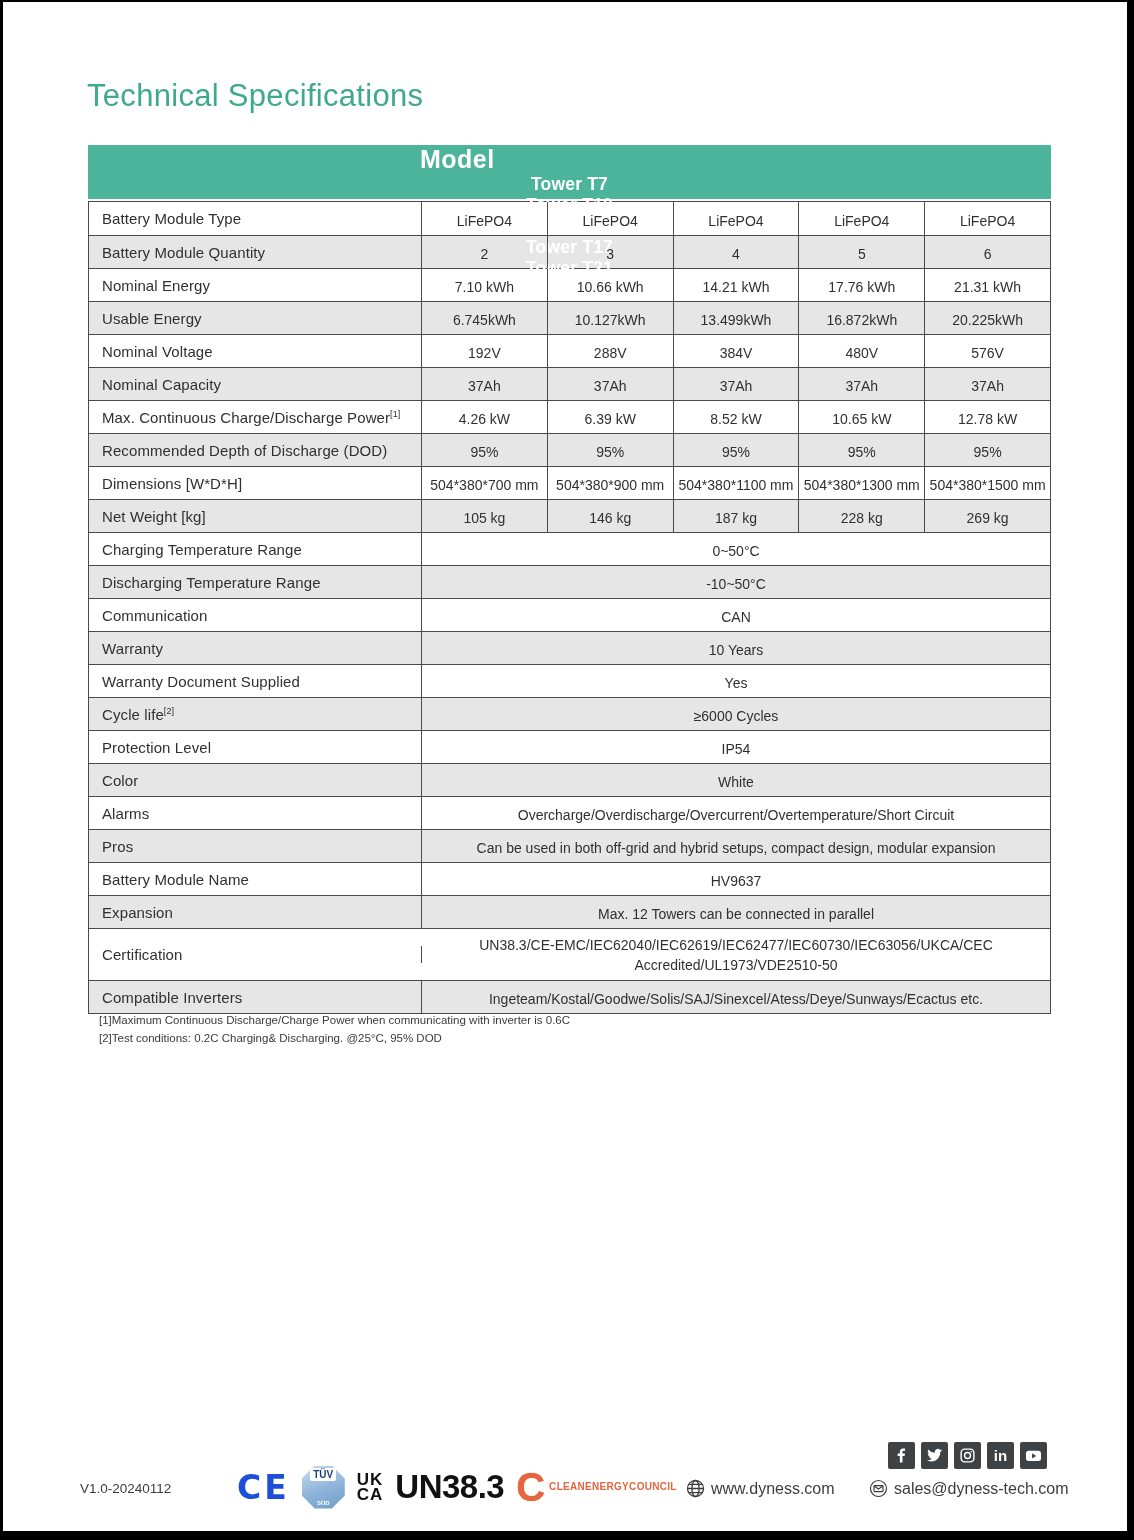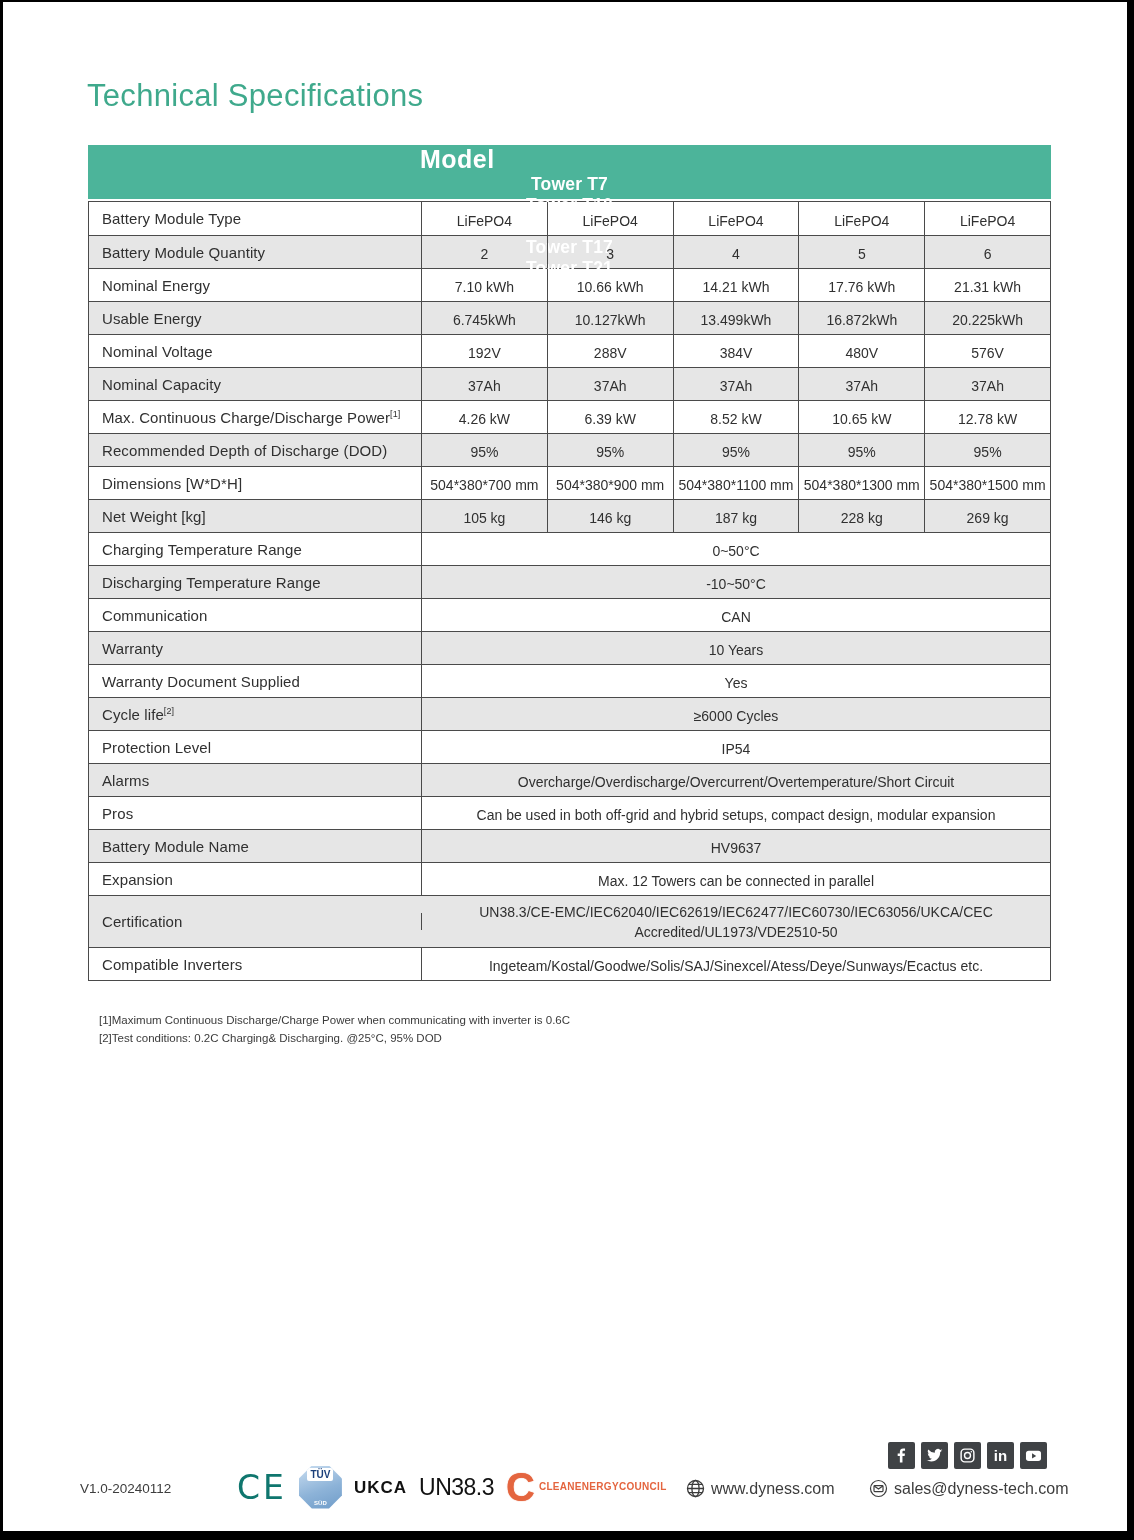--- a/index.html
+++ b/index.html
@@ -45,31 +45,31 @@
     padding-bottom:6px; font-size:14px; color:#303030; text-align:center; white-space:nowrap;
   }
   .row.tall .merged-cell {
     white-space:normal; align-items:center; padding:4px 45px 4px 45px; line-height:20px;
   }
   
   .footnotes { position:absolute; left:96px; top:1010px; font-size:11.5px; color:#3b3b3b; line-height:17.5px; }
   
   .version { position:absolute; left:77px; top:1479px; font-size:13.5px; color:#3d3d3d; }
   .certs { position:absolute; left:234px; top:1460px; height:50px; display:flex; align-items:center; gap:12px; }
-  .ce-mark { font-size:33px; color:#0f766e; font-weight:400; letter-spacing:3px; font-family:"DejaVu Sans",sans-serif; }
+  .ce-mark { font-size:33px; color:#1d4ed8; font-weight:700; letter-spacing:3px; font-family:"DejaVu Sans",sans-serif; }
   .tuv-badge {
     width:43px; height:43px;
     clip-path:polygon(30% 0,70% 0,100% 30%,100% 70%,70% 100%,30% 100%,0 70%,0 30%);
     background:linear-gradient(160deg,#c9ddf0 0%,#8db3d8 55%,#6f9cc9 100%);
     display:flex; flex-direction:column; align-items:center; justify-content:center; gap:19px;
   }
   .tuv-box { background:#fff; border-radius:2px; padding:0 3px; font-size:10px; font-weight:700; color:#1a3f7a; line-height:13px; }
   .tuv-sub { font-size:6px; font-weight:700; color:#fff; line-height:6px; }
-  .ukca { display:flex; font-weight:800; font-size:17px; line-height:15px; color:#111; letter-spacing:1px; }
-  .un383 { font-size:23px; font-weight:400; color:#111; letter-spacing:-0.5px; }
+  .ukca { display:flex; flex-direction:column; font-weight:800; font-size:17px; line-height:15px; color:#111; letter-spacing:1px; }
+  .un383 { font-size:33px; font-weight:700; color:#111; letter-spacing:-0.5px; }
   .cec { display:flex; align-items:center; gap:4px; }
   .cec-letter { font-size:40px; font-weight:700; color:#E4653F; line-height:40px; text-shadow:0 0 1px #E4653F; }
   .cec-lines { display:flex; flex-direction:row; font-size:10px; font-weight:700; color:#E4653F; line-height:10.5px; letter-spacing:0.3px; }
   .social { position:absolute; left:885px; top:1440px; display:flex; gap:6px; }
   .social-icon {
     width:27px; height:27px; border-radius:2px; background:#3F4245;
     display:flex; align-items:center; justify-content:center; color:#fff;
   }
   .social-icon span { font-weight:700; font-size:15px; }
   .contact { position:absolute; top:1477px; display:flex; align-items:center; gap:6px; font-size:16px; color:#3c3c3c; }
@@ -232,20 +232,26 @@
           <div class="merged-cell">≥6000 Cycles</div>
         </div>
         <div class="row">
           <div class="label-cell">
             <span>Protection Level</span>
           </div>
           <div class="merged-cell">IP54</div>
         </div>
         <div class="row">
           <div class="label-cell">
+            <span>Color</span>
+          </div>
+          <div class="merged-cell">White</div>
+        </div>
+        <div class="row">
+          <div class="label-cell">
             <span>Alarms</span>
           </div>
           <div class="merged-cell">Overcharge/Overdischarge/Overcurrent/Overtemperature/Short Circuit</div>
         </div>
         <div class="row">
           <div class="label-cell">
             <span>Pros</span>
           </div>
           <div class="merged-cell">Can be used in both off-grid and hybrid setups, compact design, modular expansion</div>
         </div>

